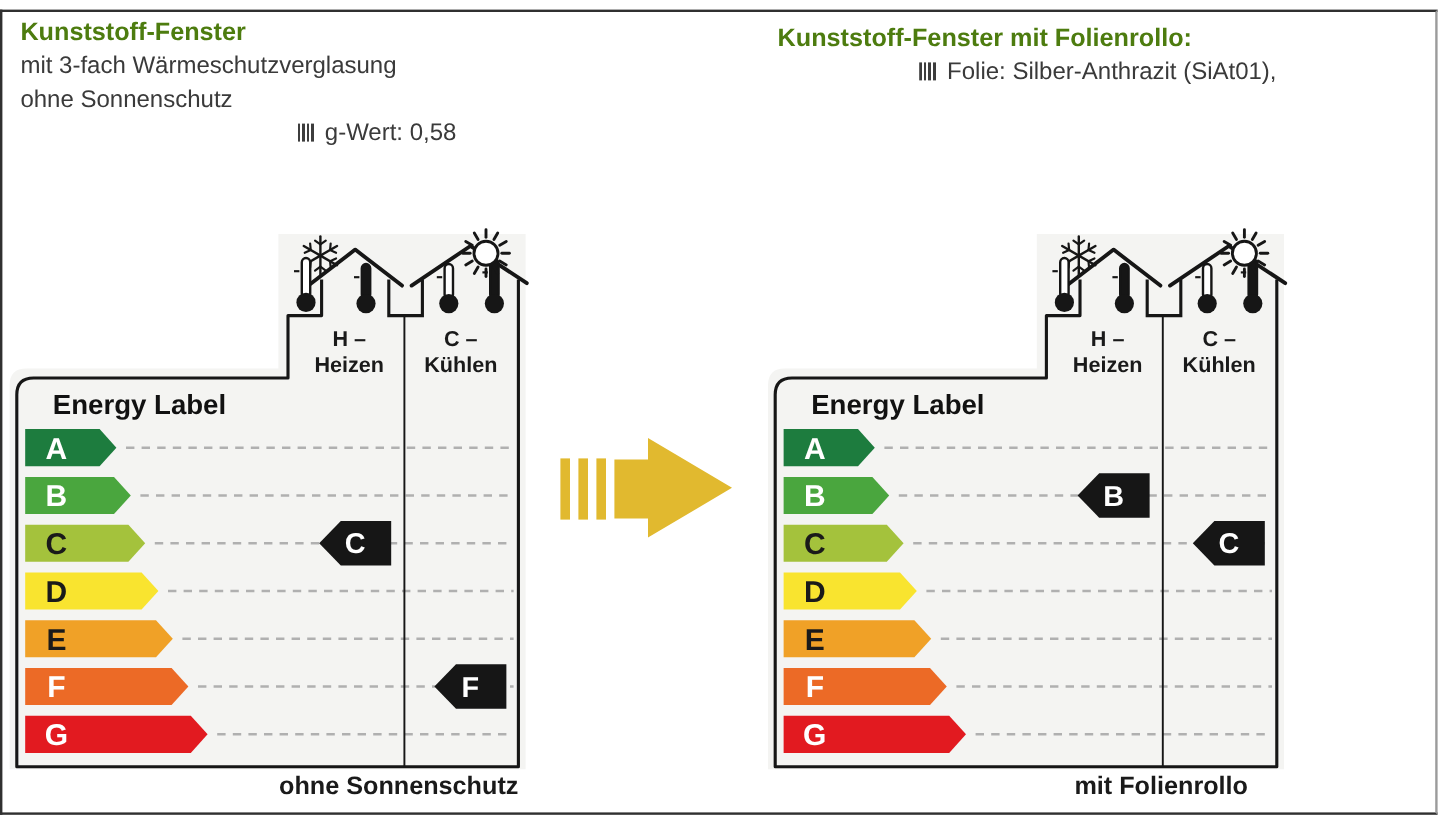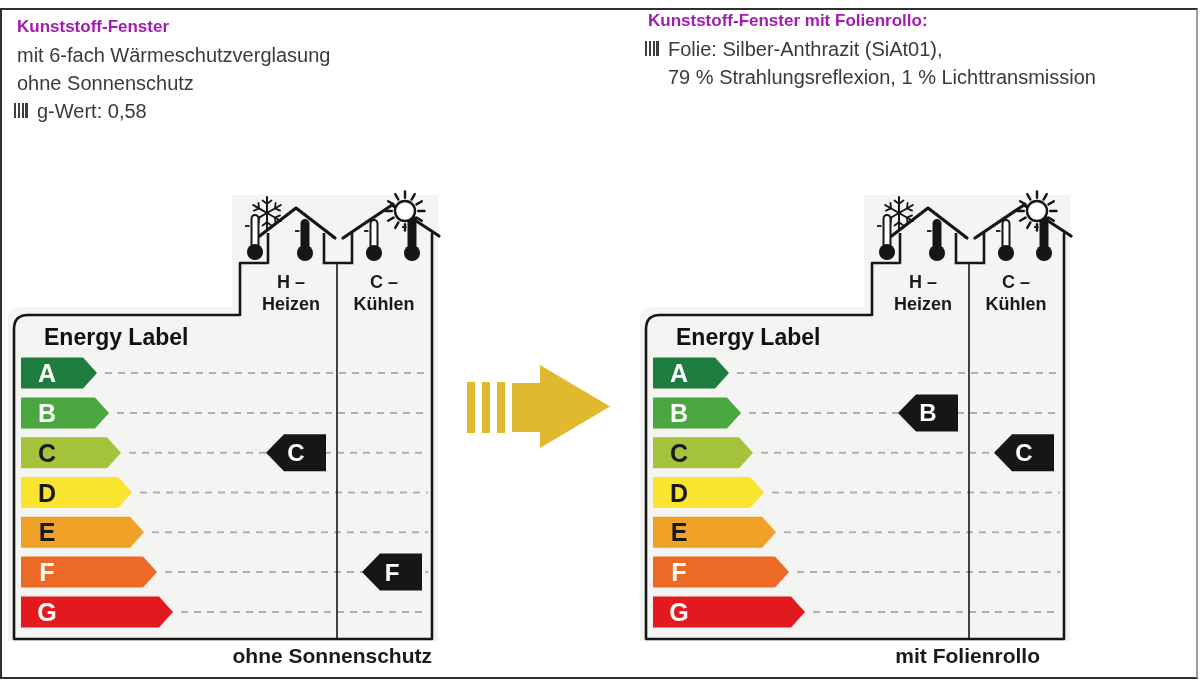--- a/index.html
+++ b/index.html
@@ -1,25 +1,25 @@
 <!DOCTYPE html>
 <html><head>
 <meta charset="utf-8">
 <style>
   html,body{margin:0;padding:0;width:1200px;height:682px;background:#ffffff;overflow:hidden;
     font-family:"Liberation Sans","DejaVu Sans",sans-serif;color:#3a3a3a;}
   .frame{position:absolute;left:0px;top:8px;width:1194px;height:667px;
     border:2px solid #303030;border-right-color:#9b9b9b;pointer-events:none;}
   .hdr{position:absolute;line-height:28px;font-size:20px;}
   #hdr-left{left:14px;top:13px;width:600px;}
-  #hdr-right{left:645px;top:7px;width:540px;}
-  .hdr-title{font-weight:bold;font-size:17px;color:#a21caf;height:28px;padding-left:3px;}
+  #hdr-right{left:645px;top:18px;width:540px;}
+  .hdr-title{font-weight:bold;font-size:21px;color:#4d7c0f;height:28px;padding-left:3px;}
   .hdr-line{height:28px;padding-left:3px;}
   .hdr-line.cont{padding-left:23px;}
-  .bullet-row{display:flex;height:28px;align-items:flex-start;}
+  .bullet-row{display:flex;height:28px;align-items:flex-start;justify-content:center;}
   .bars{display:inline-block;width:14px;height:15px;margin:6px 9px 0 0;flex:none;
     background:repeating-linear-gradient(90deg,#3d3d3d 0 2.2px,transparent 2.2px 3.8px);}
   sub{font-size:13px;line-height:0;}
   .panel{position:absolute;width:430px;height:446px;}
   #panel-left{left:8px;top:195px;}
   #panel-right{left:640px;top:195px;}
   .panel svg{overflow:visible;display:block;}
   .caption{position:absolute;width:424px;top:644px;text-align:right;
     font-weight:bold;font-size:21px;color:#1a1a1a;height:28px;}
   #caption-left{left:8px;}
@@ -27,34 +27,33 @@
   #arrow-box{position:absolute;left:450px;top:355px;width:165px;height:100px;}
   svg text{font-family:"Liberation Sans","DejaVu Sans",sans-serif;}
 </style>
 </head>
 <body>
 
 <div class="frame"></div>
 
 <div class="hdr" id="hdr-left">
     <div class="hdr-title">Kunststoff-Fenster</div>
-    <div class="hdr-line">mit 6-fach Wärmeschutzverglasung</div>
+    <div class="hdr-line">mit 3-fach Wärmeschutzverglasung</div>
     <div class="hdr-line">ohne Sonnenschutz</div>
     <div class="bullet-row">
       <span class="bars"></span>
       <span>g-Wert: 0,58</span>
     </div>
   </div>
 <div class="hdr" id="hdr-right">
     <div class="hdr-title">Kunststoff-Fenster mit Folienrollo:</div>
     <div class="bullet-row">
       <span class="bars"></span>
       <span>Folie: Silber-Anthrazit (SiAt01),</span>
     </div>
-    <div class="hdr-line cont">79 % Strahlungsreflexion, 1 % Lichttransmission</div>
   </div>
 
 <div class="panel" id="panel-left">
     <svg viewBox="0 0 430 446" width="430" height="446">
       <path d="M224,0 H430 V446 H0 V126 Q0,112 14,112 H224 Z" fill="#f4f4f2"></path>
       <line x1="97" y1="178.1" x2="420" y2="178.1" stroke="#b0b0b0" stroke-width="2" stroke-dasharray="7 6"></line>
       <line x1="109" y1="217.89999999999998" x2="420" y2="217.89999999999998" stroke="#b0b0b0" stroke-width="2" stroke-dasharray="7 6"></line>
       <line x1="121" y1="257.7" x2="420" y2="257.7" stroke="#b0b0b0" stroke-width="2" stroke-dasharray="7 6"></line>
       <line x1="132" y1="297.5" x2="420" y2="297.5" stroke="#b0b0b0" stroke-width="2" stroke-dasharray="7 6"></line>
       <line x1="144" y1="337.29999999999995" x2="420" y2="337.29999999999995" stroke="#b0b0b0" stroke-width="2" stroke-dasharray="7 6"></line>

